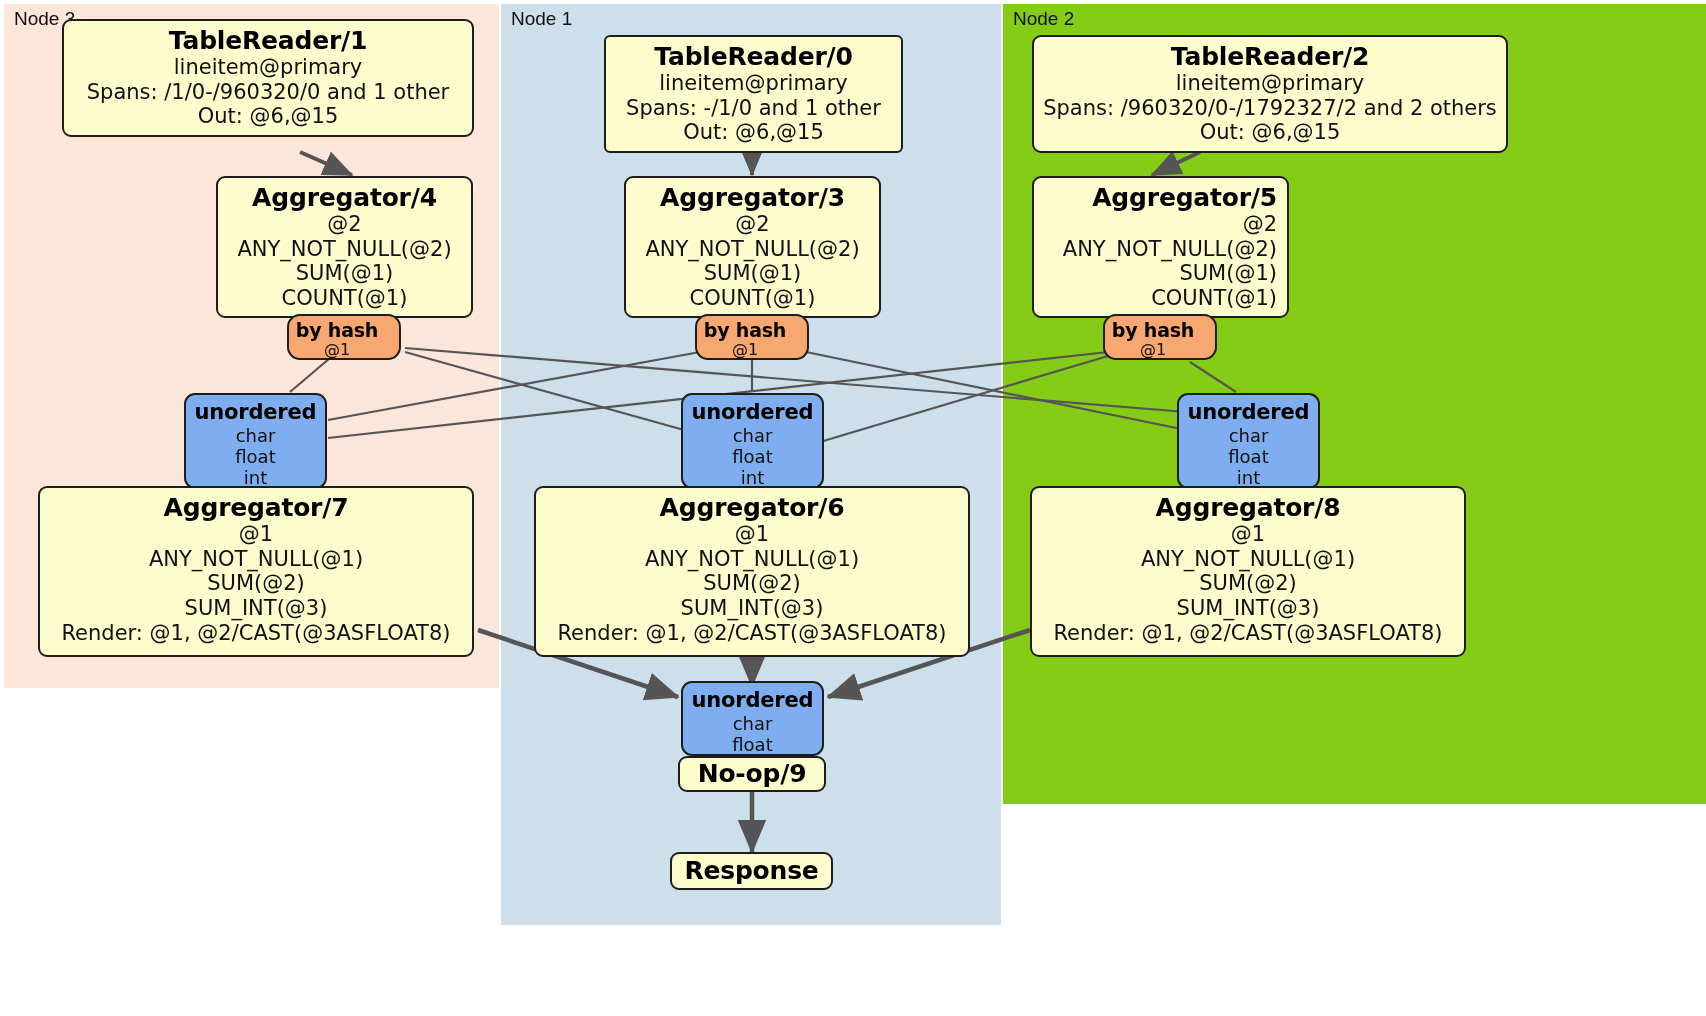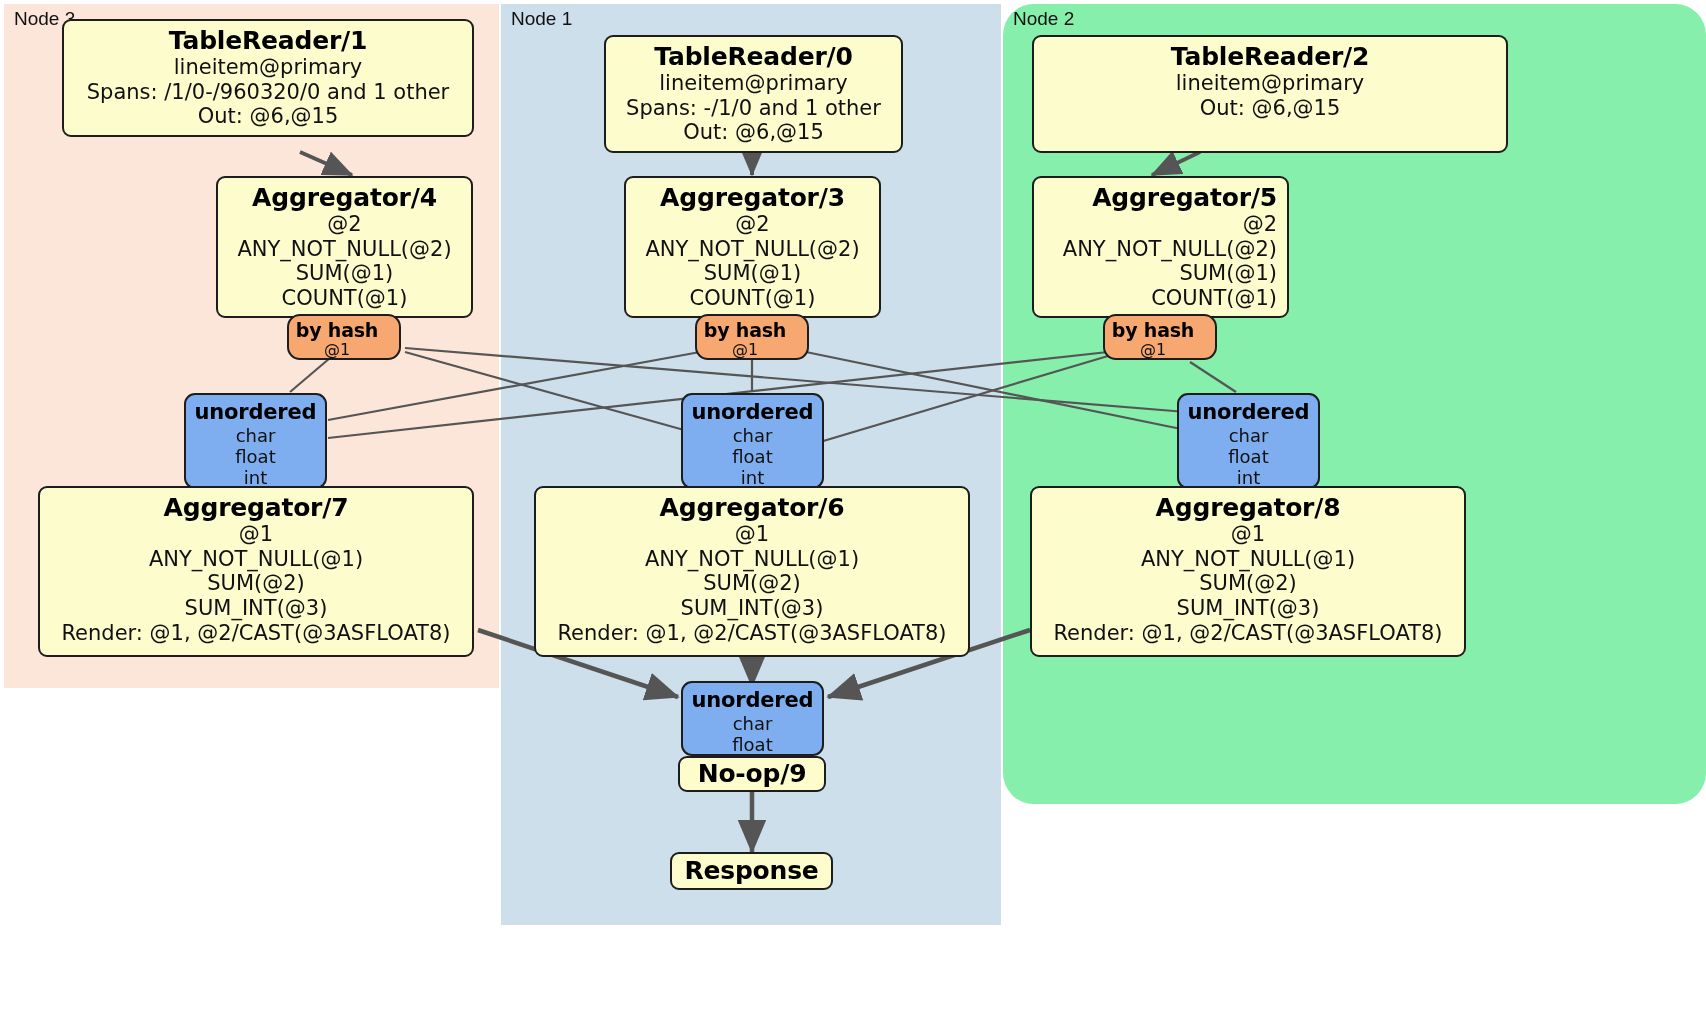--- a/index.html
+++ b/index.html
@@ -89,21 +89,21 @@
 <body>
 
 <div id="canvas">
 
   <div class="node-panel" style="left:4px; top:4px; width:495px; height:684px; background:#fce6d9;">
     <span class="node-label">Node 3</span>
   </div>
   <div class="node-panel" style="left:501px; top:4px; width:500px; height:921px; background:#cddfeb;">
     <span class="node-label">Node 1</span>
   </div>
-  <div class="node-panel" style="left:1003px; top:4px; width:703px; height:800px; background:#86efac;border-radius:31px;">
+  <div class="node-panel" style="left:1003px; top:4px; width:703px; height:800px; background:#84cc16;">
     <span class="node-label">Node 2</span>
   </div>
 
   <svg id="edges" viewBox="0 0 1706 1016" xmlns="http://www.w3.org/2000/svg">
     <defs>
       <marker id="arrowThick" markerWidth="9" markerHeight="9" refX="7.2" refY="3.2" orient="auto" markerUnits="strokeWidth">
         <path d="M0,0 L7.6,3.2 L0,6.4 z" fill="#555555"></path>
       </marker>
     </defs>
     <g stroke="#555555" fill="none">
@@ -161,21 +161,21 @@
 
   <div class="box proc" style="left:38px; top:486px; width:436px; height:171px;">
     <div class="title">Aggregator/7</div>
     <div class="line">@1</div>
     <div class="line">ANY_NOT_NULL(@1)</div>
     <div class="line">SUM(@2)</div>
     <div class="line">SUM_INT(@3)</div>
     <div class="line">Render: @1, @2/CAST(@3ASFLOAT8)</div>
   </div>
 
-  <div class="box proc" style="left:604px; top:35px; width:299px; height:118px;">
+  <div class="box proc" style="left:604px; top:35px; width:299px; height:118px;border-radius:6px;">
     <div class="title">TableReader/0</div>
     <div class="line">lineitem@primary</div>
     <div class="line">Spans: -/1/0 and 1 other</div>
     <div class="line">Out: @6,@15</div>
   </div>
 
   <div class="box proc" style="left:624px; top:176px; width:257px; height:142px;">
     <div class="title">Aggregator/3</div>
     <div class="line">@2</div>
     <div class="line">ANY_NOT_NULL(@2)</div>
@@ -214,20 +214,21 @@
     <div class="title">No-op/9</div>
   </div>
 
   <div class="box proc small-proc" style="left:670px; top:852px; width:163px; height:38px; justify-content:center; padding:8px;">
     <div class="title">Response</div>
   </div>
 
   <div class="box proc" style="left:1032px; top:35px; width:476px; height:118px;">
     <div class="title">TableReader/2</div>
     <div class="line">lineitem@primary</div>
+    <div class="line">Spans: /960320/0-/1792327/2 and 2 others</div>
     <div class="line">Out: @6,@15</div>
   </div>
 
   <div class="box proc" style="left:1032px; top:176px; width:257px; height:142px;align-items:flex-end;">
     <div class="title">Aggregator/5</div>
     <div class="line">@2</div>
     <div class="line">ANY_NOT_NULL(@2)</div>
     <div class="line">SUM(@1)</div>
     <div class="line">COUNT(@1)</div>
   </div>

